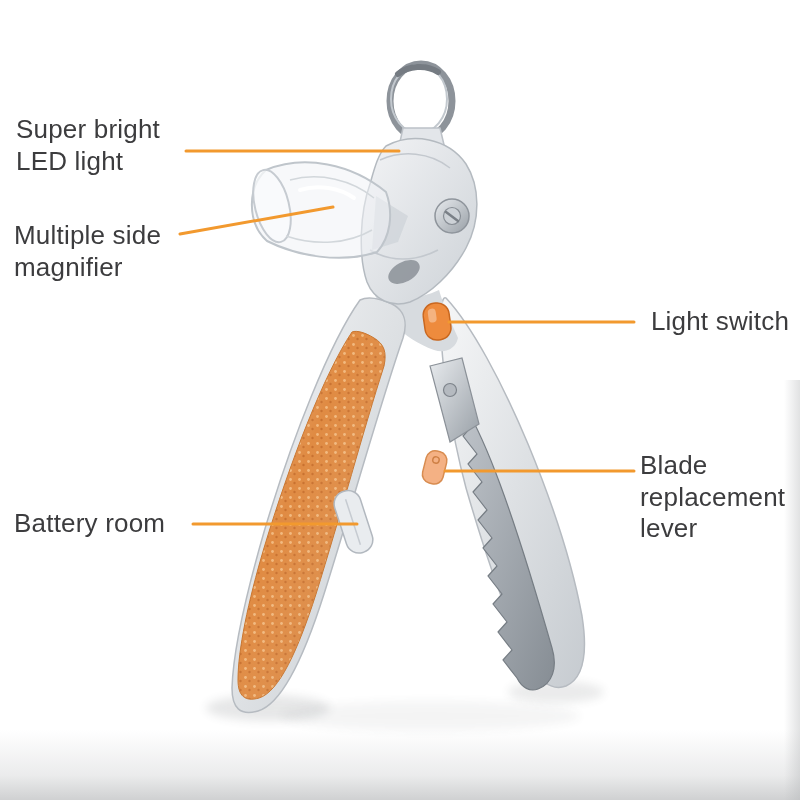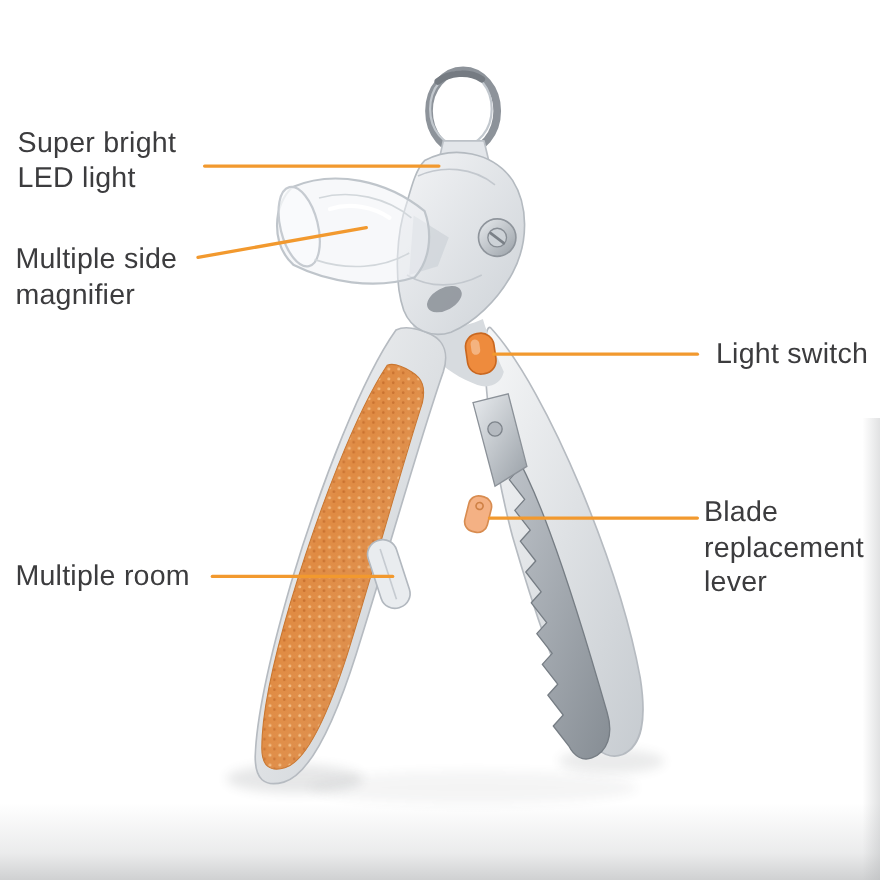--- a/index.html
+++ b/index.html
@@ -195,17 +195,17 @@
   </svg>
 
   <div class="label" id="lbl-magnifier">Multiple side magnifier</div>
 
   <div class="label" id="lbl-led">Super bright LED light</div>
 
   <div class="label" id="lbl-switch">Light switch</div>
 
   <div class="label" id="lbl-blade">Blade replacement lever</div>
 
-  <div class="label" id="lbl-battery">Multiple room</div>
+  <div class="label" id="lbl-battery">Battery room</div>
 
   <div class="edge-fade-bottom"></div>
   <div class="edge-fade-right"></div>
 </div>
 
 </body></html>

